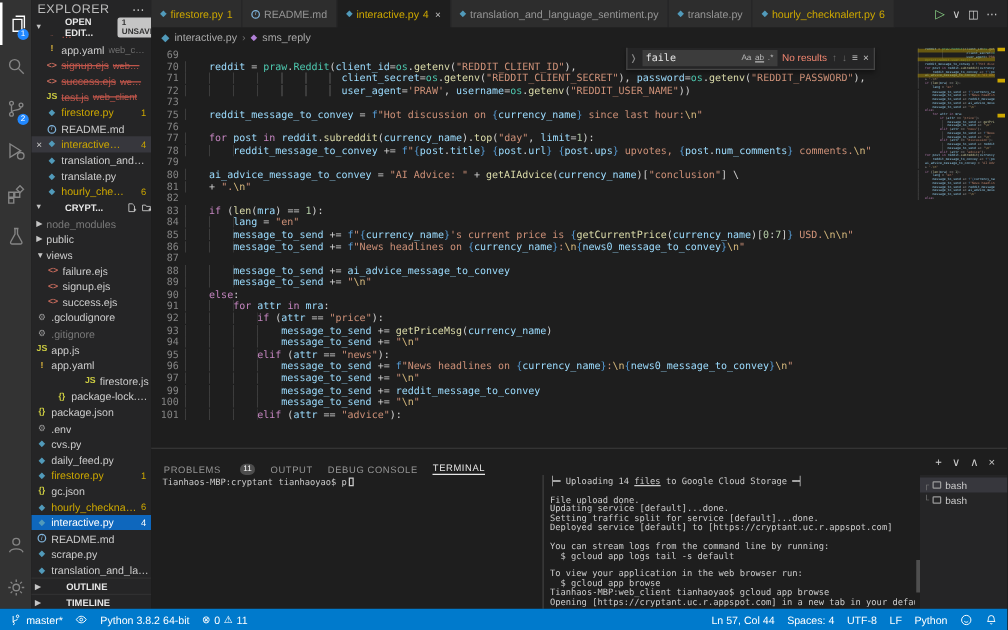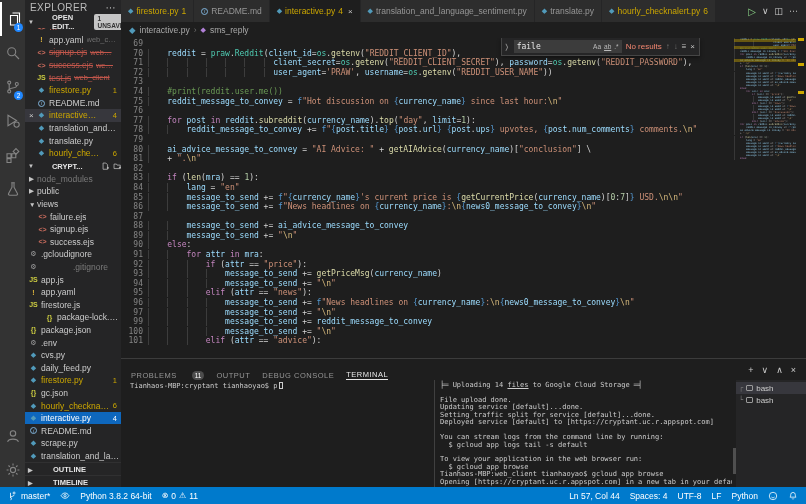--- a/index.html
+++ b/index.html
@@ -296,33 +296,33 @@
             <span class="lbl">signup.ejs</span>
           </div>
           <div class="row" style="padding-left: 13px;">
             <span class="fic ic-ejs">&lt;&gt;</span>
             <span class="lbl">success.ejs</span>
           </div>
           <div class="row" style="padding-left: 4px;">
             <span class="fic ic-gear">⚙</span>
             <span class="lbl">.gcloudignore</span>
           </div>
-          <div class="row dim" style="padding-left: 4px; gap: 32px;">
+          <div class="row dim" style="padding-left: 4px;">
             <span class="fic ic-gear">⚙</span>
             <span class="lbl">.gitignore</span>
           </div>
           <div class="row" style="padding-left: 4px;">
             <span class="fic ic-js">JS</span>
             <span class="lbl">app.js</span>
           </div>
           <div class="row" style="padding-left: 4px;">
             <span class="fic ic-yaml">!</span>
             <span class="lbl">app.yaml</span>
           </div>
-          <div class="row" style="padding-left: 4px;">
+          <div class="row" style="padding-left: 4px; justify-content: flex-end;">
             <span class="fic ic-js">JS</span>
             <span class="lbl">firestore.js</span>
           </div>
           <div class="row" style="padding-left: 20px;">
             <span class="fic ic-json">{}</span>
             <span class="lbl">package-lock.json</span>
           </div>
           <div class="row" style="padding-left: 4px;">
             <span class="fic ic-json">{}</span>
             <span class="lbl">package.json</span>
@@ -457,24 +457,20 @@
             </div>
             <div class="code-line">
               <div class="lnum">72</div>
               <div class="ltext"><span class="tk-w">                          </span><span class="tk-v">user_agent</span><span class="tk-o">=</span><span class="tk-s">'PRAW'</span><span class="tk-o">, </span><span class="tk-v">username</span><span class="tk-o">=</span><span class="tk-m">os</span><span class="tk-o">.</span><span class="tk-f">getenv</span><span class="tk-o">(</span><span class="tk-s">"REDDIT_USER_NAME"</span><span class="tk-o">))</span></div>
             </div>
             <div class="code-line">
               <div class="lnum">73</div>
               <div class="ltext"></div>
             </div>
             <div class="code-line">
-              <div class="lnum">74</div>
-              <div class="ltext"><span class="tk-w">    </span><span class="tk-x">#print(reddit.user.me())</span></div>
-            </div>
-            <div class="code-line">
               <div class="lnum">75</div>
               <div class="ltext"><span class="tk-w">    </span><span class="tk-v">reddit_message_to_convey</span><span class="tk-o"> = </span><span class="tk-p">f</span><span class="tk-s">"Hot discussion on </span><span class="tk-b">{</span><span class="tk-v">currency_name</span><span class="tk-b">}</span><span class="tk-s"> since last hour:</span><span class="tk-e">\n</span><span class="tk-s">"</span></div>
             </div>
             <div class="code-line">
               <div class="lnum">76</div>
               <div class="ltext"></div>
             </div>
             <div class="code-line">
               <div class="lnum">77</div>
               <div class="ltext"><span class="tk-w">    </span><span class="tk-k">for</span><span class="tk-o"> </span><span class="tk-v">post</span><span class="tk-o"> </span><span class="tk-k">in</span><span class="tk-o"> </span><span class="tk-v">reddit</span><span class="tk-o">.</span><span class="tk-f">subreddit</span><span class="tk-o">(</span><span class="tk-v">currency_name</span><span class="tk-o">).</span><span class="tk-f">top</span><span class="tk-o">(</span><span class="tk-s">"day"</span><span class="tk-o">, </span><span class="tk-v">limit</span><span class="tk-o">=</span><span class="tk-n">1</span><span class="tk-o">):</span></div>

